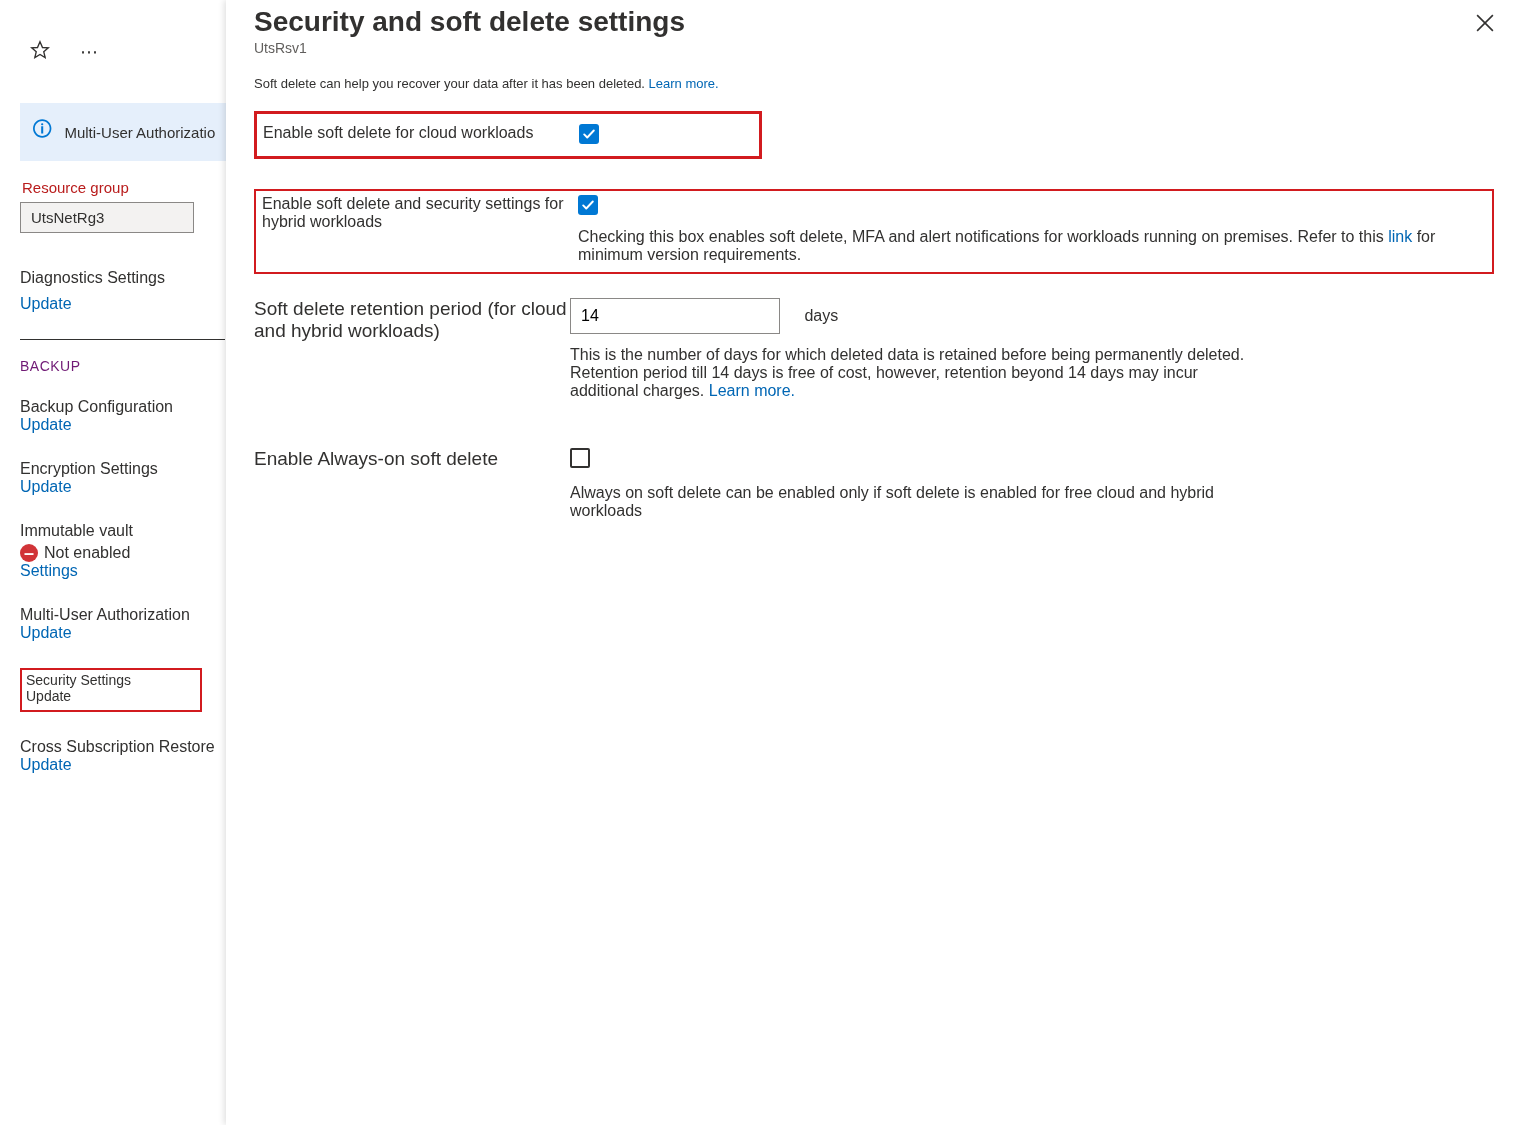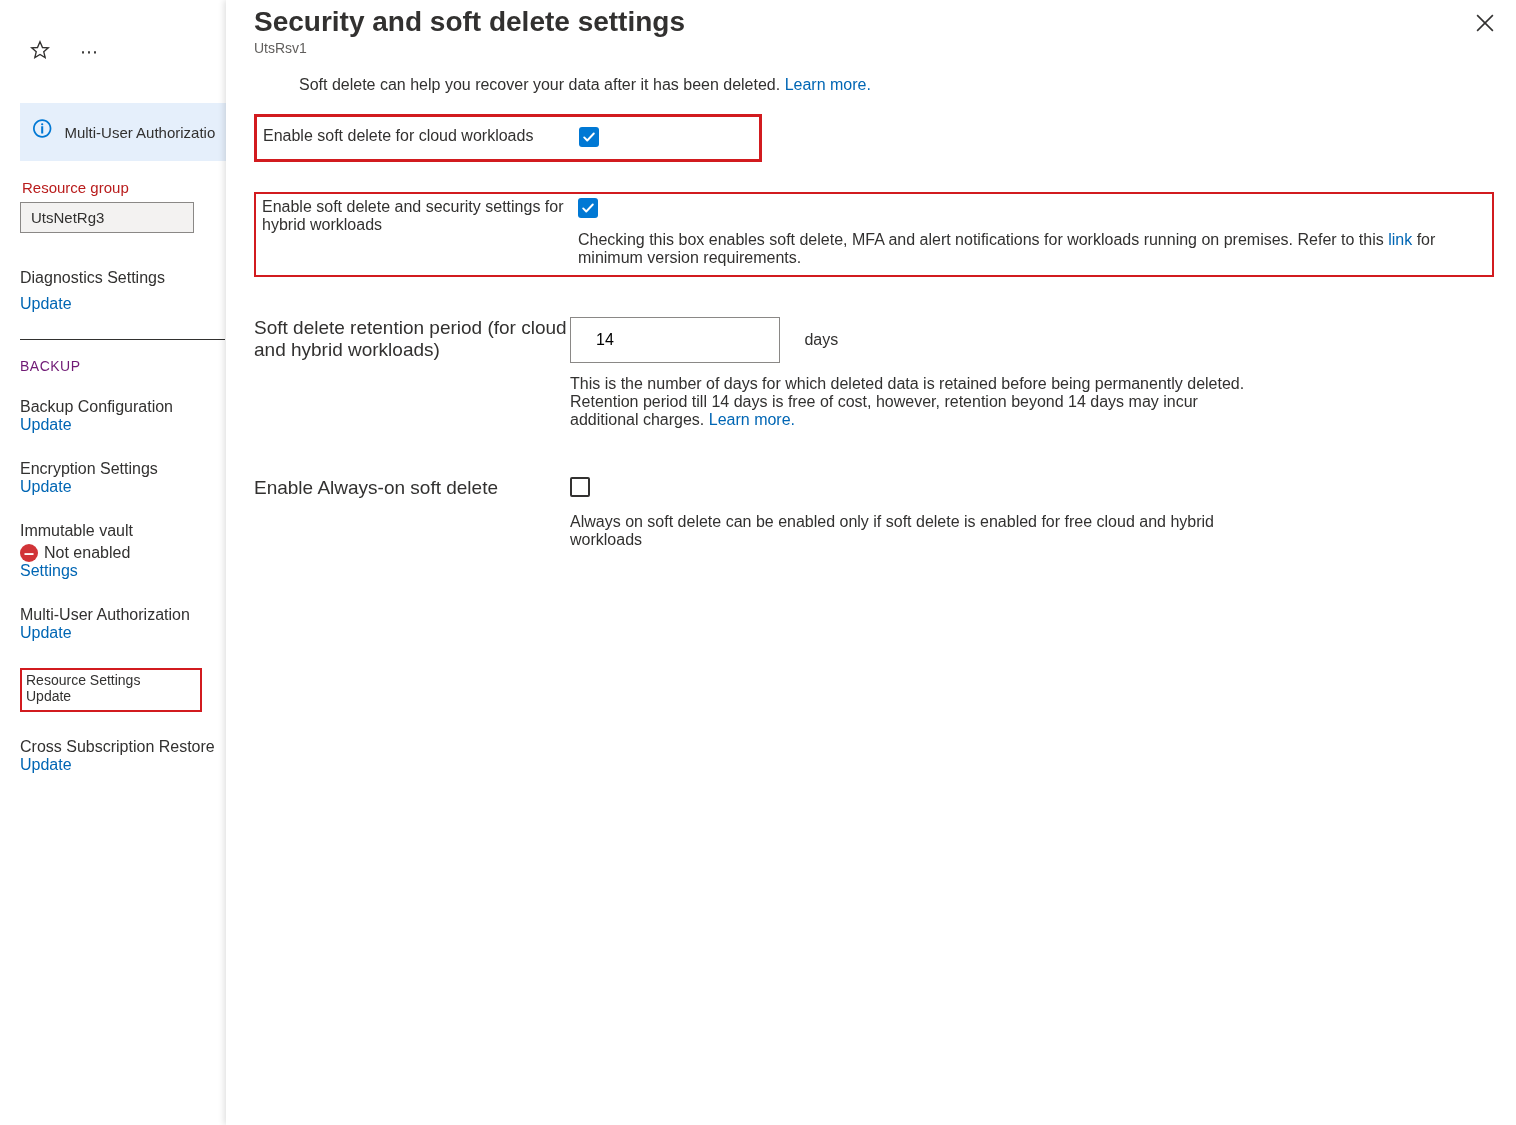--- a/index.html
+++ b/index.html
@@ -129,23 +129,22 @@
     font-size: 28px;
     font-weight: 600;
     margin: 0;
   }
   .panel-subtitle {
     font-size: 14px;
     color: #605e5c;
     margin: 2px 0 20px 0;
   }
   .intro {
-    font-size: 16px;
+    font-size: 13px;
     margin-bottom: 20px;
-    margin-left: 45px;
   }
   .link-inline {
     color: #0066b4;
     cursor: pointer;
   }
   .form-row {
     display: flex;
     margin-bottom: 28px;
   }
   .form-row .label-col {
@@ -184,30 +183,30 @@
     border: 3px solid #d21b1f;
     padding: 10px 160px 12px 6px;
     display: inline-flex;
     margin-bottom: 30px;
   }
   .red-outline-1 .label-col { width: 316px; flex: 0 0 316px; font-size: 16px; }
   .red-outline-2 {
     border: 2px solid #d21b1f;
     display: flex;
     padding: 4px 6px 8px 6px;
-    margin-bottom: 40px;
+    margin-bottom: 24px;
   }
   .red-outline-2 .label-col { width: 316px; flex: 0 0 316px; font-size: 16px; }
   .red-outline-2 .ctrl-col { flex: 1; font-size: 16px; }
   .num-input {
     border: 1px solid #8a8886;
     width: 210px;
-    height: 46px;
-    font-size: 16px;
-    padding: 0 25px;
+    height: 36px;
+    font-size: 16px;
+    padding: 0 10px;
     box-sizing: border-box;
   }
   .days-label {
     margin-left: 20px;
     font-size: 16px;
   }
 </style>
 </head>
 <body>
 
@@ -261,21 +260,21 @@
       </div>
       <div class="link">Settings</div>
     </div>
 
     <div class="side-item">
       <div class="title">Multi-User Authorization</div>
       <div class="link">Update</div>
     </div>
 
     <div class="highlight-box">
-      <div class="title">Resource Settings</div>
+      <div class="title">Security Settings</div>
       <div class="link">Update</div>
     </div>
 
     <div class="side-item">
       <div class="title">Cross Subscription Restore</div>
       <div class="link">Update</div>
     </div>
 
   </aside>
 

